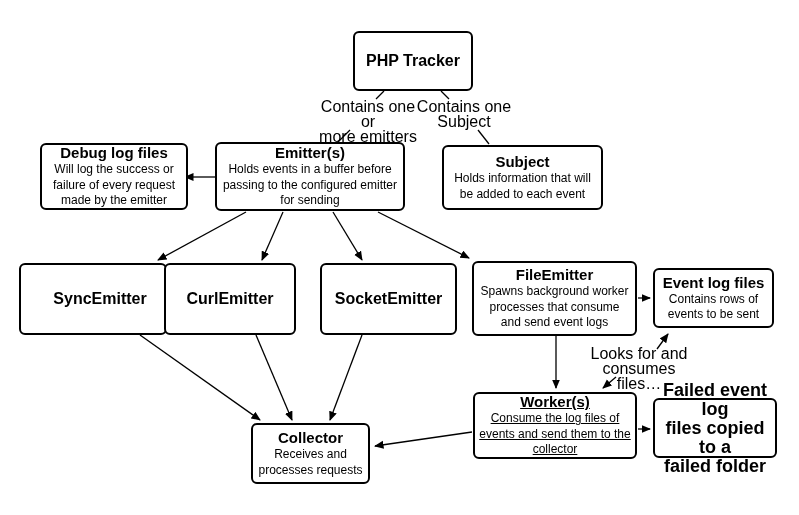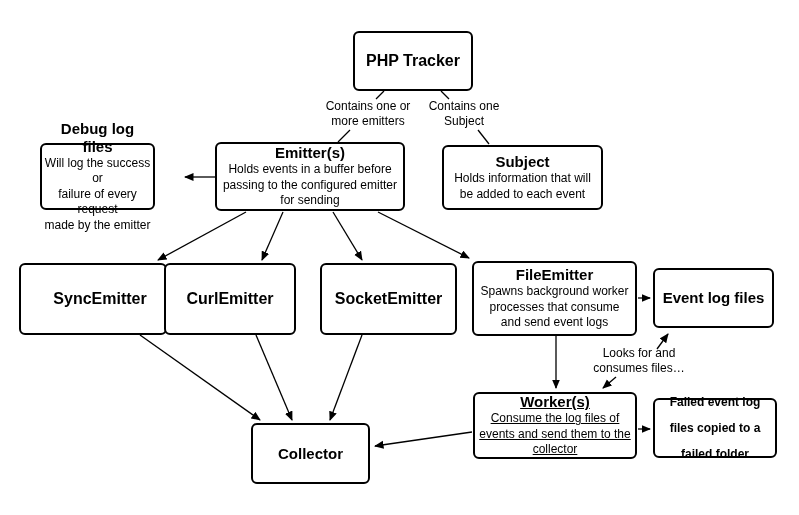--- a/index.html
+++ b/index.html
@@ -44,26 +44,26 @@
   }
   .node.big-title .title {
     font-size: 16px;
   }
   .node .desc {
     font-size: 12px;
     line-height: 15.5px;
     white-space: pre-line;
   }
   .node.bold-multi .title {
-    font-size: 12px;
-    line-height: 26px;
+    font-size: 18px;
+    line-height: 19px;
   }
   .edge-label {
     position: absolute;
-    font-size: 12px;
+    font-size: 16px;
     line-height: 15px;
     text-align: center;
     white-space: pre-line;
   }
 </style>
 </head>
 <body>
 
 <div class="stage">
 
@@ -102,21 +102,21 @@
   <div class="node big-title" style="left:353px; top:31px; width:120px; height:60px;">
     <div class="title">PHP Tracker</div>
   </div>
 
   <div class="edge-label" style="left:312px; top:99px; width:112px;">Contains one or
 more emitters</div>
 
   <div class="edge-label" style="left:416px; top:99px; width:96px;">Contains one
 Subject</div>
 
-  <div class="node" style="left:40px; top:143px; width:115px; height:67px;">
+  <div class="node" style="left:40px; top:143px; width:148px; height:67px;">
     <div class="title">Debug log files</div>
     <div class="desc">Will log the success or
 failure of every request
 made by the emitter</div>
   </div>
 
   <div class="node" style="left:215px; top:142px; width:190px; height:69px;align-items:center;">
     <div class="title">Emitter(s)</div>
     <div class="desc">Holds events in a buffer before
 passing to the configured emitter
@@ -143,35 +143,39 @@
 
   <div class="node" style="left:472px; top:261px; width:165px; height:75px;">
     <div class="title">FileEmitter</div>
     <div class="desc">Spawns background worker
 processes that consume
 and send event logs</div>
   </div>
 
   <div class="node" style="left:653px; top:268px; width:121px; height:60px;">
     <div class="title">Event log files</div>
+    <div class="desc">Contains rows of
+events to be sent</div>
   </div>
 
   <div class="edge-label" style="left:588px; top:346px; width:102px;">Looks for and
 consumes files…</div>
 
   <div class="node" style="left:473px; top:392px; width:164px; height:67px;text-decoration:underline;">
     <div class="title">Worker(s)</div>
     <div class="desc">Consume the log files of
 events and send them to the
 collector</div>
   </div>
 
   <div class="node bold-multi" style="left:653px; top:398px; width:124px; height:60px;">
     <div class="title">Failed event log
 files copied to a
 failed folder</div>
   </div>
 
   <div class="node" style="left:251px; top:423px; width:119px; height:61px;">
     <div class="title">Collector</div>
+    <div class="desc">Receives and
+processes requests</div>
   </div>
 
 </div>
 
 </body></html>

